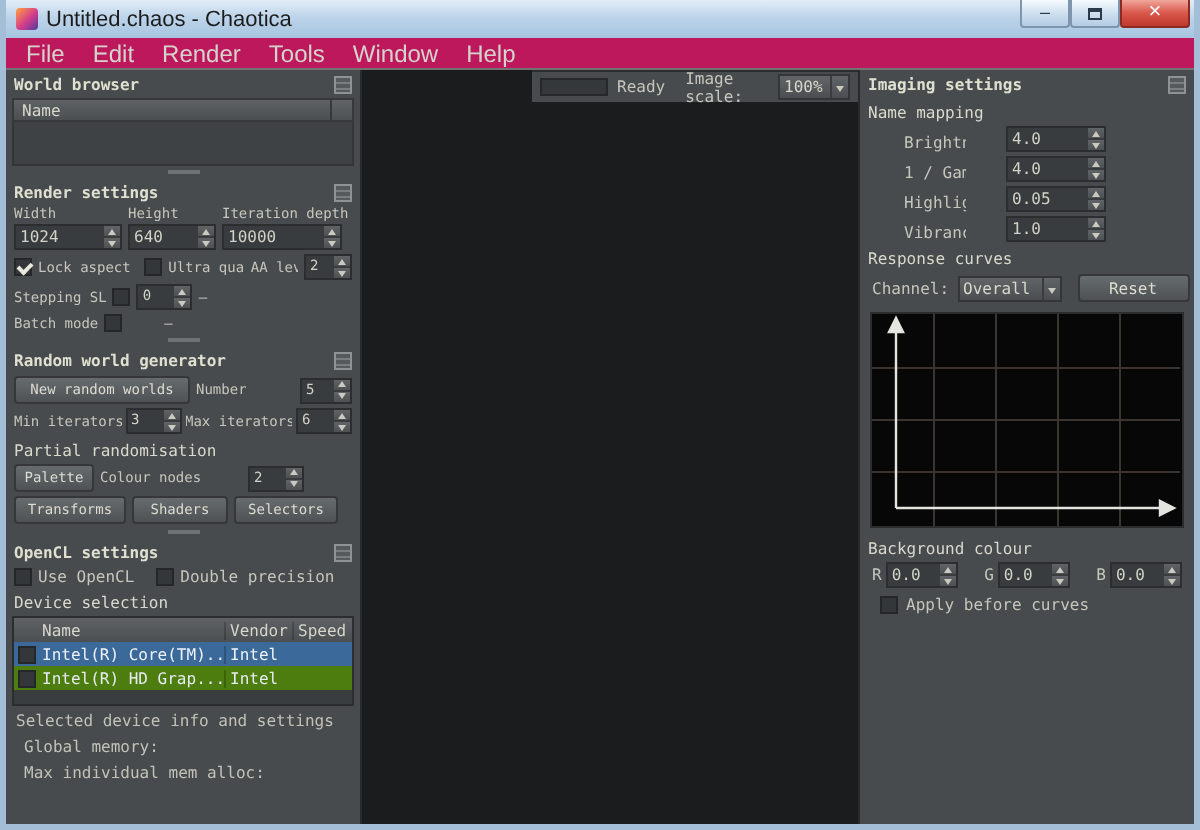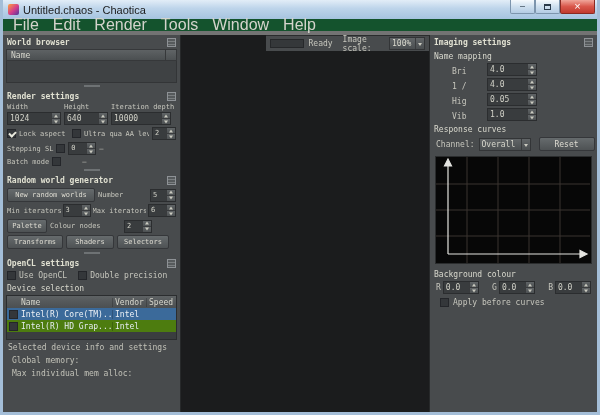--- a/index.html
+++ b/index.html
@@ -6,21 +6,21 @@
 html,body{width:600px;height:415px;overflow:hidden}
 body{font-family:"DejaVu Sans Mono",monospace;font-size:8px;color:#c6c6bd;background:#484b4d}
 .window{width:600px;height:415px;border:3px solid #a4bed8;border-top:none;display:flex;flex-direction:column;background:#484b4d}
 .titlebar{height:19px;flex:0 0 19px;background:linear-gradient(#e2edf7,#bdd4ea 45%,#a6c4e0);display:flex;align-items:center;gap:4px;padding:0 2px 0 5px;font-family:"Liberation Sans",sans-serif;font-size:11px;color:#1c1c1c}
 .app-icon{width:11px;height:11px;border-radius:2px;background:linear-gradient(135deg,#ffa03c,#d23c8c 55%,#4c3c9c);flex:0 0 11px}
 .title-text{flex:1;white-space:nowrap;overflow:hidden}
 .winbtns{display:flex;align-self:flex-start}
 .wbtn{width:25px;height:14px;display:flex;align-items:center;justify-content:center;font-size:9px;line-height:9px;color:#2a3a4a;background:linear-gradient(#f6fafd,#cfe0ef 50%,#b4cce4);border:1px solid #7d95ad;border-top:none;border-radius:0 0 2px 2px}
 .wbtn.close{width:35px;background:linear-gradient(#f0a69a,#d9574b 50%,#c03a2e);color:#fff;border-color:#8a2a22;font-size:11px}
 .maxglyph{width:7px;height:6px;border:1px solid #2a3a4a;border-top:2px solid #2a3a4a}
-.menubar{height:16px;flex:0 0 16px;display:flex;align-items:center;background:#14532d;border-bottom:4px solid #737373;padding:0 3px;font-family:"Liberation Sans",sans-serif;font-size:16px;color:#d4d4cc}
+.menubar{height:16px;flex:0 0 16px;display:flex;align-items:center;background:#be185d;border-bottom:1px solid #737373;padding:0 3px;font-family:"Liberation Sans",sans-serif;font-size:12px;color:#d4d4cc}
 .menu-item{padding:1px 7px;cursor:default}
 .main{flex:1;display:flex;min-height:0}
 .panel{background:#484b4d;display:flex;flex-direction:column;overflow:hidden}
 .panel.left{width:178px;flex:0 0 178px;border-right:1px solid #27292a}
 .panel.right{width:168px;flex:0 0 168px;border-left:1px solid #27292a}
 .center{flex:1;display:flex;flex-direction:row;background:#1b1c1d;min-width:0}
 .render-area{flex:1}
 .statusbar{height:16px;flex:0 0 16px;background:#484b4d;border-top:1px solid #2a2c2d;display:flex;align-items:center;gap:5px;padding:0 4px}
 .progress{width:46px;height:9px;background:#35383a;border:1px solid #26282a}
 .spacer{flex:1}
@@ -60,21 +60,21 @@
 .trow .c0{width:13px;flex:0 0 13px;display:flex;justify-content:center}
 .trow .c1{flex:1;min-width:0;overflow:hidden;padding:0 1px}
 .trow .c2{width:34px;flex:0 0 34px;overflow:hidden;border-left:1px solid rgba(0,0,0,.2);padding:0 2px}
 .trow .c3{width:30px;flex:0 0 30px;overflow:hidden;border-left:1px solid rgba(0,0,0,.2);padding:0 2px}
 .trow.sel{background:#3b6a9a;color:#eef2f6}
 .trow.sel2{background:#4d7c0f;color:#e6ecf2}
 .tfill{height:7px}
 .info{padding:2px 5px;color:#c2c2b8;white-space:nowrap;overflow:hidden}
 .frow{display:flex;align-items:flex-end;gap:20px;padding:1px 4px 1px 22px}
 .frow .lbl{flex:1 1 auto;min-width:0;overflow:hidden;white-space:nowrap}
-.frow .spin{margin-right:56px}
+.frow .spin{margin-right:40px}
 .crow{display:flex;align-items:center;gap:4px;padding:2px 4px 2px 6px}
 .curve-wrap{margin:3px 5px;background:#070707;border:1px solid #2a2c2d}
 .curve-wrap svg{display:block}
 .rgbrow{display:flex;align-items:center;justify-content:space-between;padding:1px 6px}
 .rg{display:flex;align-items:center;gap:2px}
 .applyrow{display:flex;align-items:flex-end;gap:4px;padding:3px 6px 1px 10px}
 </style>
 </head>
 <body>
 
@@ -217,20 +217,21 @@
         </span>
         <span class="lbl shrink">Max iterators</span>
         <span class="spin w28">
           <span class="sv">6</span>
           <span class="sb">
               <i class="u"></i>
               <i class="d"></i>
             </span>
         </span>
       </div>
+      <div class="sub">Partial randomisation</div>
       <div class="row f7">
         <span class="btn" style="width:40px">Palette</span>
         <span class="lbl shrink">Colour nodes</span>
         <span class="spin w28" style="margin-left:auto;margin-right:24px">
           <span class="sv">2</span>
           <span class="sb">
               <i class="u"></i>
               <i class="d"></i>
             </span>
         </span>

